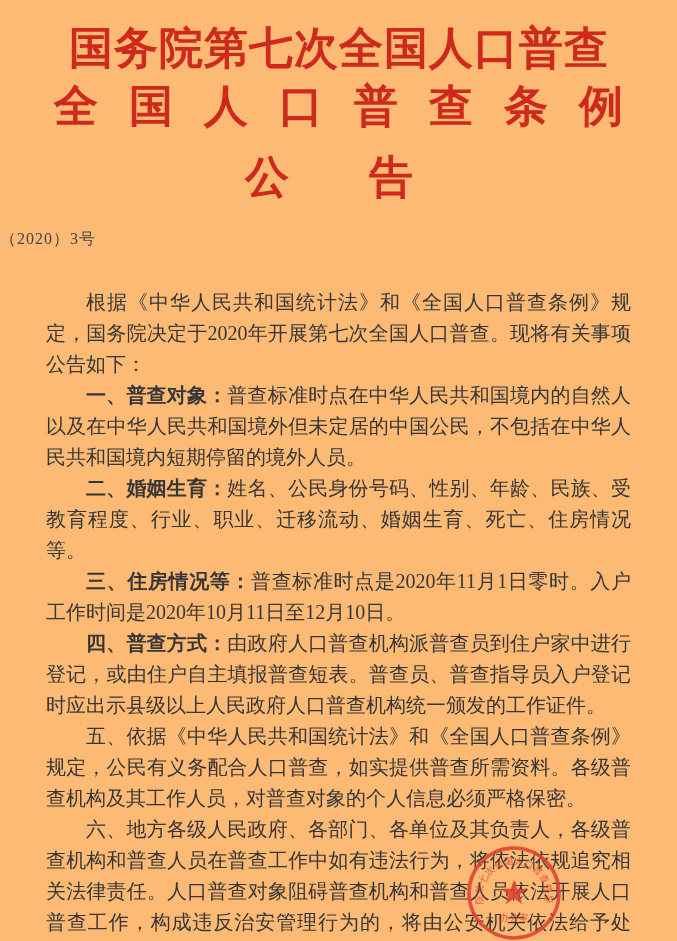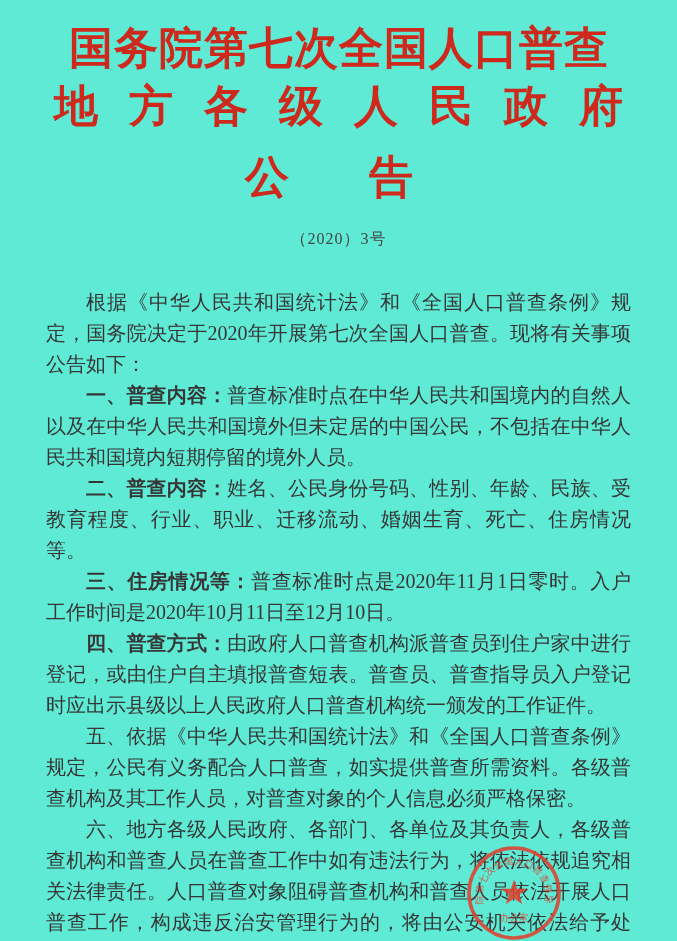--- a/index.html
+++ b/index.html
@@ -1,40 +1,39 @@
 <!DOCTYPE html>
 <html><head>
 <meta charset="utf-8">
 <style>
   html, body { margin: 0; padding: 0; background: #ffffff; }
   .page {
     position: relative;
     width: 677px;
     height: 941px;
     margin: 0 auto;
-    background: #5eead4;
+    background: #fdba74;
     overflow: hidden;
     font-family: "Liberation Serif", "DejaVu Serif", serif;
     color: #373737;
   }
   .title-block { margin-top: 27px; }
   .title-line {
     color: #cd291d;
     font-weight: bold;
     font-size: 44px;
     line-height: 1;
     text-align: center;
     white-space: nowrap;
   }
   .title-line1 { letter-spacing: 1px; padding-left: 1px; }
   .title-line2 { margin-top: 14px; letter-spacing: 31px; padding-left: 31px; }
   .title-line3 { margin-top: 27px; letter-spacing: 80px; padding-left: 61px; }
   .doc-number {
     margin-top: 29px;
-    text-align: center;
     font-size: 16px;
     letter-spacing: 1px;
     color: #454545;
   }
   .body-text {
     margin: 37px 46px 0 46px;
     font-size: 20px;
     line-height: 31px;
     text-align: justify;
     color: #363636;
@@ -60,30 +59,30 @@
     pointer-events: none;
   }
 </style>
 </head>
 <body>
 
 <div class="page">
 
   <div class="title-block">
     <div class="title-line title-line1">国务院第七次全国人口普查</div>
-    <div class="title-line title-line2">地方各级人民政府</div>
+    <div class="title-line title-line2">全国人口普查条例</div>
     <div class="title-line title-line3">公告</div>
   </div>
 
   <div class="doc-number">（2020）3号</div>
 
   <div class="body-text">
     <p><span class="para-label"></span><span>根据《中华人民共和国统计法》和《全国人口普查条例》规定，国务院决定于2020年开展第七次全国人口普查。现将有关事项公告如下：</span></p>
-    <p><span class="para-label">一、普查内容：</span><span>普查标准时点在中华人民共和国境内的自然人以及在中华人民共和国境外但未定居的中国公民，不包括在中华人民共和国境内短期停留的境外人员。</span></p>
-    <p><span class="para-label">二、普查内容：</span><span>姓名、公民身份号码、性别、年龄、民族、受教育程度、行业、职业、迁移流动、婚姻生育、死亡、住房情况等。</span></p>
+    <p><span class="para-label">一、普查对象：</span><span>普查标准时点在中华人民共和国境内的自然人以及在中华人民共和国境外但未定居的中国公民，不包括在中华人民共和国境内短期停留的境外人员。</span></p>
+    <p><span class="para-label">二、婚姻生育：</span><span>姓名、公民身份号码、性别、年龄、民族、受教育程度、行业、职业、迁移流动、婚姻生育、死亡、住房情况等。</span></p>
     <p><span class="para-label">三、住房情况等：</span><span>普查标准时点是2020年11月1日零时。入户工作时间是2020年10月11日至12月10日。</span></p>
     <p><span class="para-label">四、普查方式：</span><span>由政府人口普查机构派普查员到住户家中进行登记，或由住户自主填报普查短表。普查员、普查指导员入户登记时应出示县级以上人民政府人口普查机构统一颁发的工作证件。</span></p>
     <p><span class="para-label"></span><span>五、依据《中华人民共和国统计法》和《全国人口普查条例》规定，公民有义务配合人口普查，如实提供普查所需资料。各级普查机构及其工作人员，对普查对象的个人信息必须严格保密。</span></p>
     <p><span class="para-label"></span><span>六、地方各级人民政府、各部门、各单位及其负责人，各级普查机构和普查人员在普查工作中如有违法行为，将依法依规追究相关法律责任。人口普查对象阻碍普查机构和普查人员依法开展人口普查工作，构成违反治安管理行为的，将由公安机关依法给予处罚。</span></p>
     <p><span class="para-label"></span><span>请社会各界及全体普查对象，国务院第七次全国人口普查领导小组。</span></p>
   </div>
 
   <div class="signature">
     <div>国务院第七次全国人口普查</div>
 

